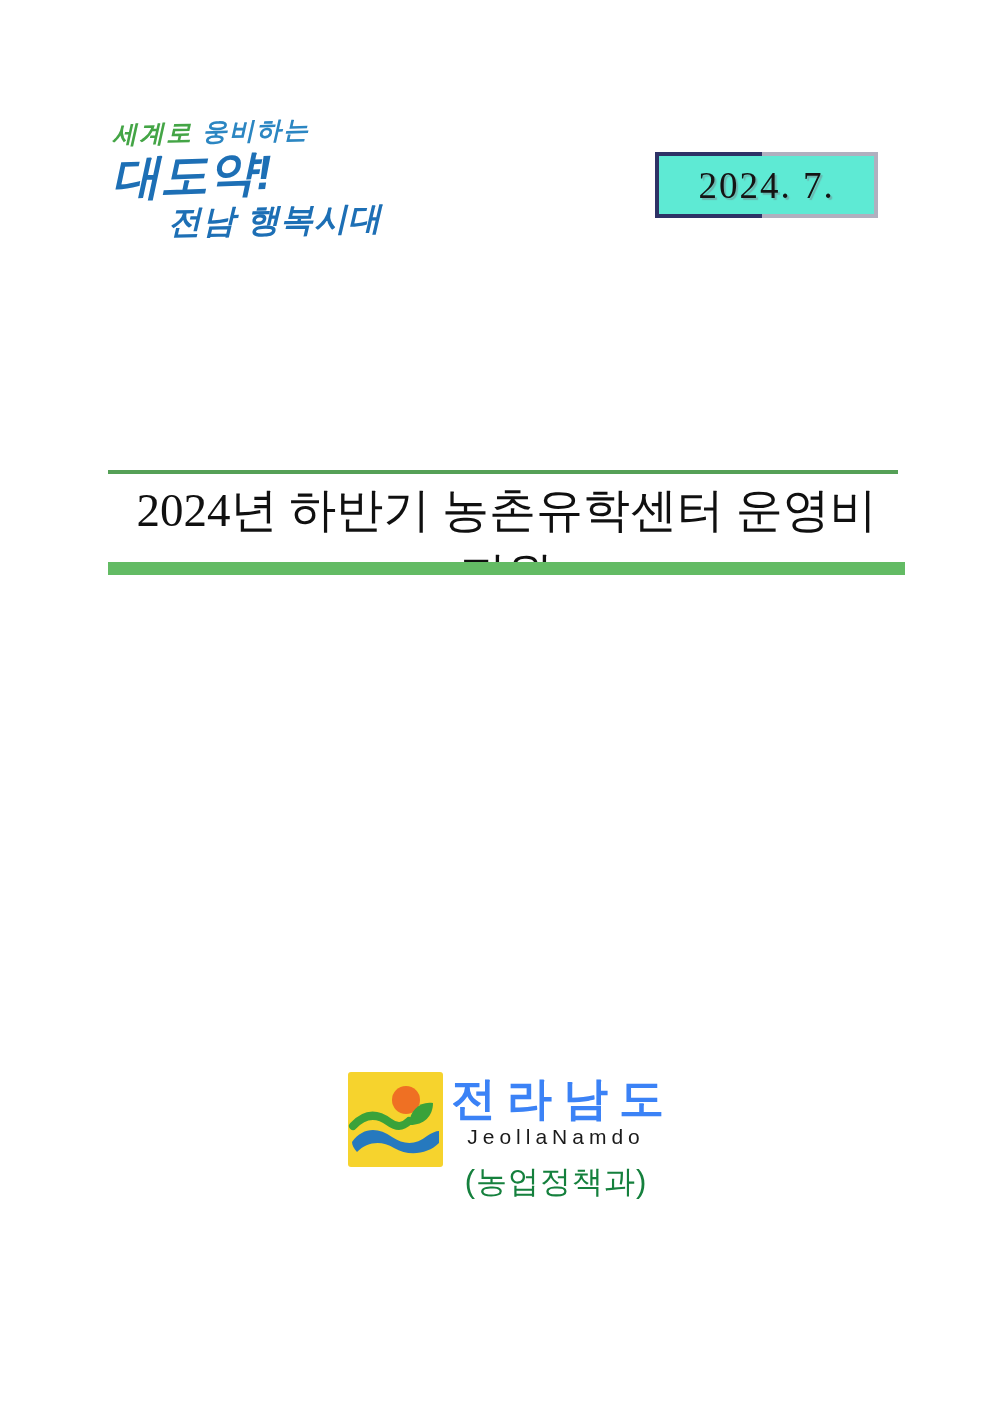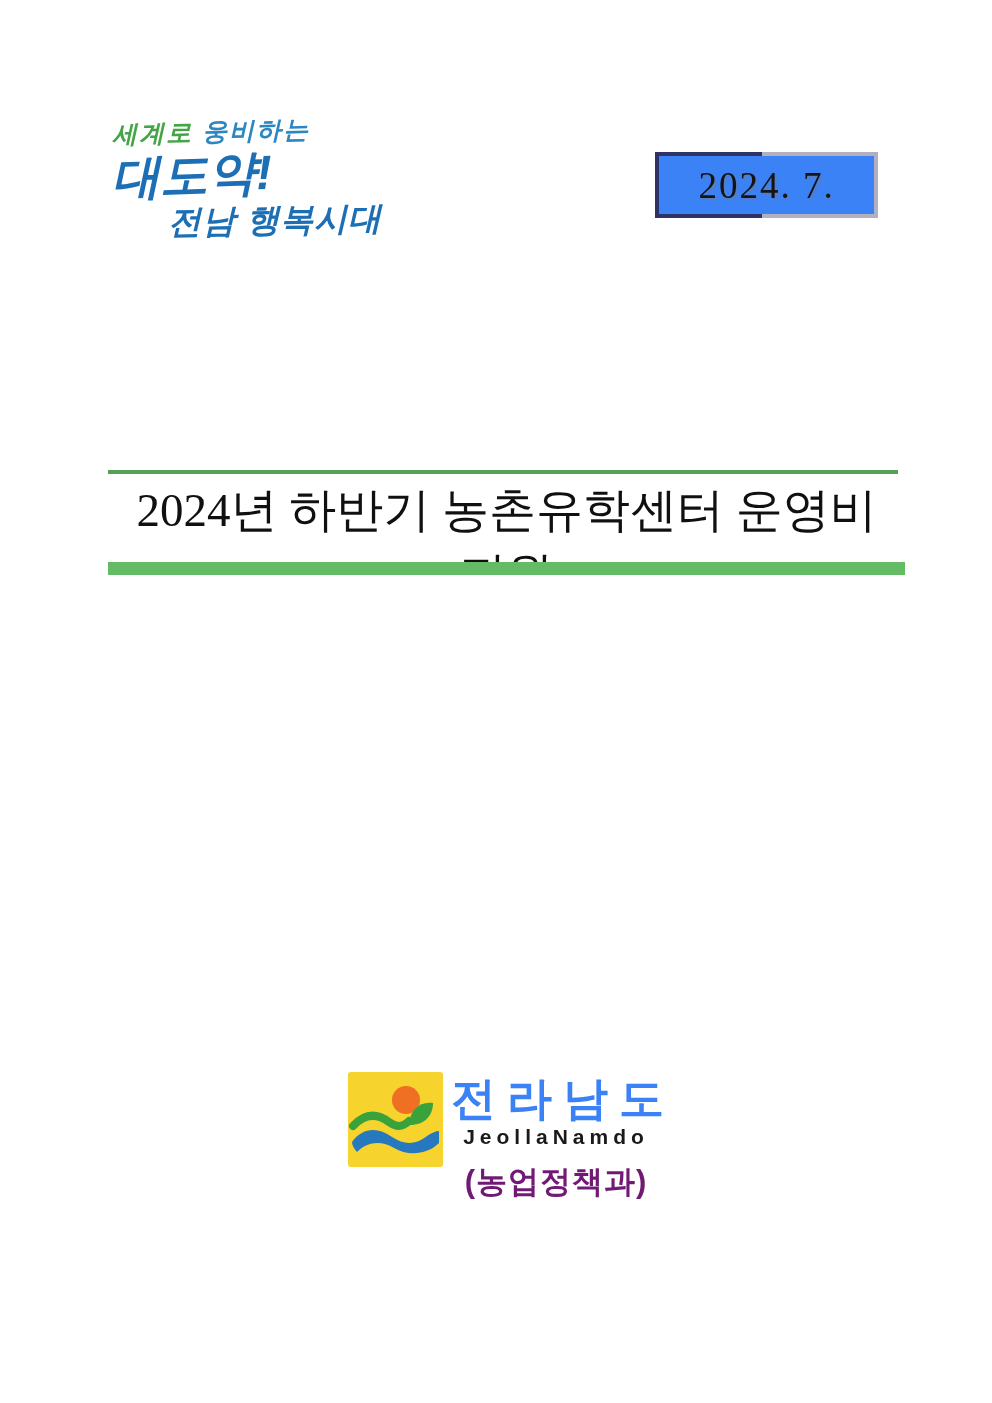--- a/index.html
+++ b/index.html
@@ -48,21 +48,21 @@
     position: absolute;
     left: 655px;
     top: 152px;
     width: 223px;
     height: 66px;
     border: 4px solid;
     border-image: linear-gradient(to right, #2e3266 0 48%, #b0b0bf 48% 100%) 1;
     display: flex;
     align-items: center;
     justify-content: center;
-    background: #3b82f6;
+    background: #5eead4;
   }
   .date-text {
     font-family: "Liberation Serif", "DejaVu Serif", serif;
     font-size: 37px;
     color: #141414;
     letter-spacing: 2px;
     text-shadow: 2px 2px 1px rgba(120,120,130,0.45);
   }
 
   
@@ -114,35 +114,35 @@
     font-size: 45px;
     font-weight: bold;
     color: #3b82f6;
     letter-spacing: 11px;
     white-space: nowrap;
     line-height: 1.1;
     margin-left: 6px;
   }
   .org-name-en {
     font-size: 21px;
-    font-weight: 700;
+    font-weight: 400;
     color: #1a1a1a;
     letter-spacing: 5px;
     white-space: nowrap;
     margin-top: 1px;
   }
   .org-dept {
     position: absolute;
     left: 97px;
     top: 89px;
     width: 222px;
     text-align: center;
     font-size: 31px;
-    font-weight: bold;
-    color: #701a75;
+    font-weight: normal;
+    color: #15803d;
     letter-spacing: 1px;
     white-space: nowrap;
   }
 </style>
 </head>
 <body>
 
 <div class="slogan-logo">
   <div class="slogan-line1">
     <span class="seg-green">세계로</span><span class="seg-blue"> 웅비하는</span>

